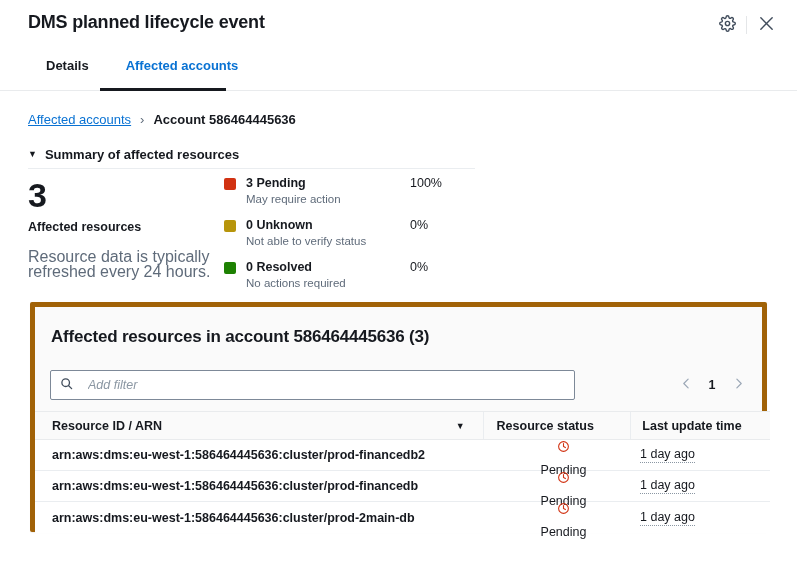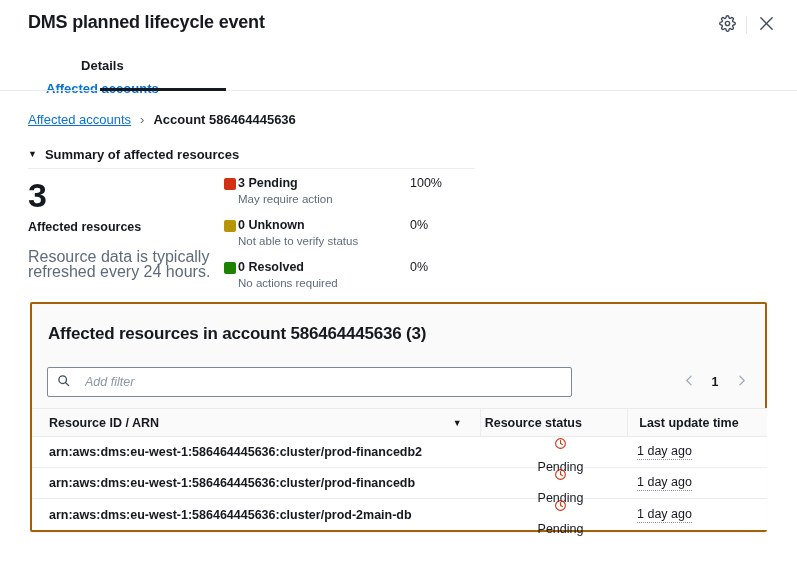--- a/index.html
+++ b/index.html
@@ -20,21 +20,21 @@
     font-size:18px; font-weight:bold; letter-spacing:-0.2px; color:#16191f;
   }
   .hdr-actions { position:absolute; right:16px; top:12px; display:flex; align-items:center; gap:0px; }
   .icon-btn {
     width:30px; height:26px; display:flex; align-items:center; justify-content:center;
     cursor:pointer; background:transparent; border:none; padding:0;
   }
   .hdr-divider { width:1px; height:18px; background:#e4e6e8; margin:0 4px; }
 
   
-  .tabs { position:absolute; left:28px; top:58px; display:flex; align-items:center; height:32px;flex-direction:column; }
+  .tabs { position:absolute; left:28px; top:58px; display:flex; align-items:flex-start; height:32px; }
   .tab {
     position:relative; padding:0 18px; display:flex; align-items:center;
     font-size:13px; font-weight:bold; cursor:pointer; color:#16191f; white-space:nowrap;
   }
   .tab.active { color:#0972d3; }
   .tab-sep { width:1px; background:#e4e6e8; margin:4px 0; }
   .tabs-rule { position:absolute; left:0; top:90px; width:797px; height:1px; background:#e9ebed; }
   .tab-underline {
     position:absolute; left:100px; top:88px; width:126px; height:3px; background:#16191f;
   }
@@ -58,29 +58,29 @@
   .sum-rule { position:absolute; left:28px; top:168px; width:447px; height:1px; background:#eaedf0; }
 
   .sum-body { position:absolute; left:28px; top:176px; width:470px; }
   .big-num { font-size:34px; font-weight:bold; line-height:38px; color:#16191f; letter-spacing:-1px; }
   .big-label { font-size:12.5px; font-weight:bold; color:#16191f; margin-top:6px; }
   .big-note { font-size:16px; color:#5f6b7a; line-height:15px; margin-top:15px; width:192px; }
 
   .stats { position:absolute; left:196px; top:0px; width:275px; }
   .stat-row { position:relative; display:flex; align-items:flex-start; margin-bottom:11px; }
   .swatch { width:12px; height:12px; border-radius:2px; flex:0 0 12px; margin-top:2px; }
-  .stat-txt { margin-left:2px; }
+  .stat-txt { margin-left:10px; }
   .stat-title { font-size:12.5px; font-weight:bold; color:#16191f; line-height:15px; }
   .stat-sub { font-size:11.5px; color:#5f6b7a; line-height:15px; margin-top:1px; }
   .stat-pct { position:absolute; left:186px; top:0; font-size:12.5px; color:#16191f; }
 
   
   .panel {
     position:absolute; left:30px; top:302px; width:737px; height:230px;
-    background:#fafafa; border:2px solid #a16207; border-radius:2px;
+    background:#fafafa; border:5px solid #a16207; border-radius:2px;
     box-shadow:0 1px 1px rgba(0,0,0,0.06);
   }
   .panel-title {
     position:absolute; left:16px; top:20px;
     font-size:17px; font-weight:bold; color:#16191f; letter-spacing:-0.2px;
   }
   .filter-box {
     position:absolute; left:15px; top:63px; width:525px; height:30px;
     background:#ffffff; border:1px solid #7d8998; border-radius:2px;
     display:flex; align-items:center; padding:0 9px; cursor:text;gap:7px;
@@ -101,21 +101,21 @@
 
   
   .tbl { position:absolute; left:0; top:104px; width:735px; }
   .thead {
     display:flex; align-items:center; height:29px;
     background:#fafafa; border-top:1px solid #e9ebed; border-bottom:1px solid #e9ebed;justify-content:center;
   }
   .th { font-size:12.5px; font-weight:bold; color:#16191f; display:flex; align-items:center; height:100%; }
   .th-c1 { width:452px; padding-left:17px; position:relative; }
   .sort-caret { position:absolute; right:18px; top:50%; transform:translateY(-50%); font-size:9px; }
-  .th-c2 { width:142px; padding-left:4px; border-left:1px solid #eaedf0; }
+  .th-c2 { width:142px; padding-left:13px; border-left:1px solid #eaedf0; }
   .th-c3 { width:141px; padding-left:11px; border-left:1px solid #eaedf0;margin-left:7px; }
 
   .trow {
     display:flex; align-items:center; height:31px;
     background:#ffffff; border-bottom:1px solid #eaedf0;
   }
   .trow:last-child { border-bottom:none; }
   .td { font-size:12.5px; color:#16191f; display:flex; align-items:center; height:100%; }
   .td-c1 { width:452px; padding-left:17px;font-weight:bold; }
   .td-c2 { width:142px; padding-left:11px; gap:7px;flex-direction:column; }

